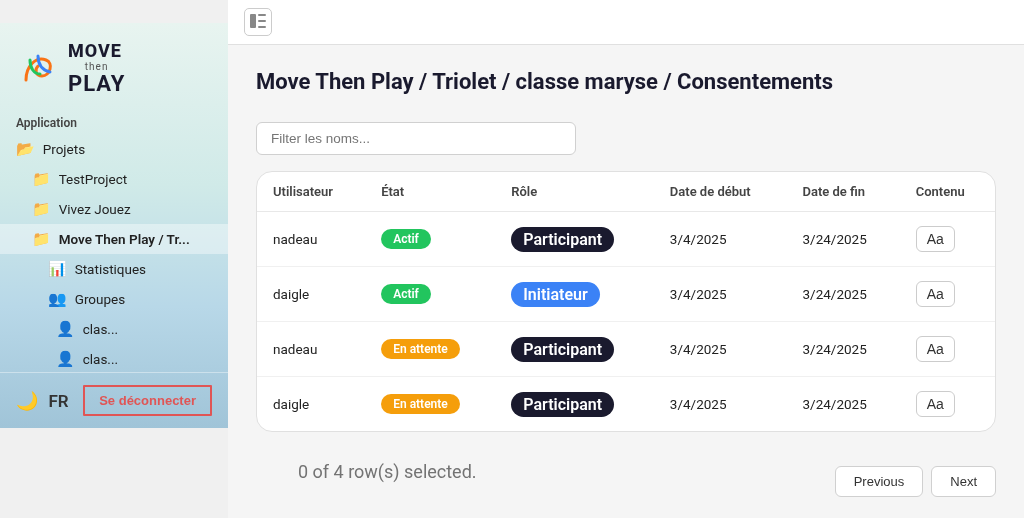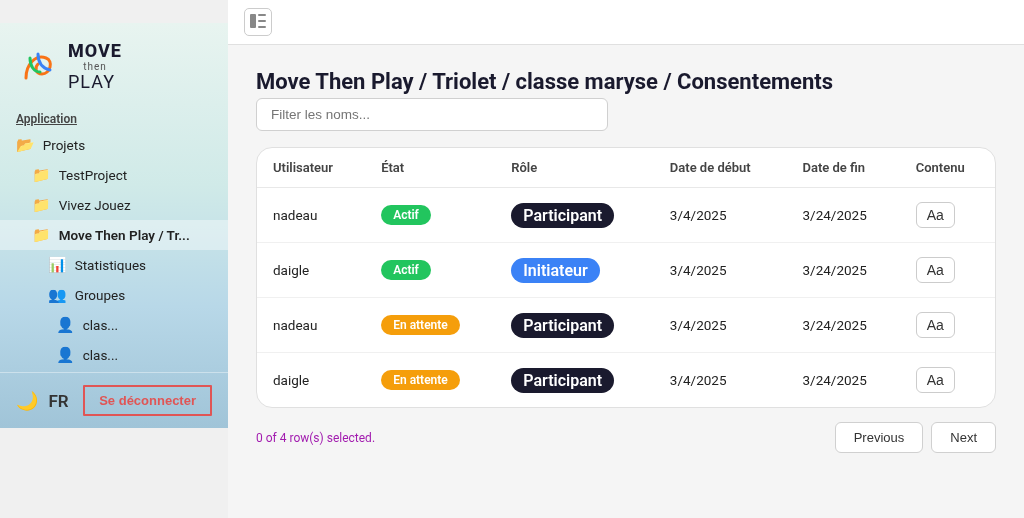--- a/index.html
+++ b/index.html
@@ -46,33 +46,32 @@
       letter-spacing: 1px;
     }
     .logo-text .then {
       font-weight: 400;
       font-size: 10px;
       color: #555;
       letter-spacing: 1px;
       text-align: center;
     }
     .logo-text .play {
-      font-weight: 400;
-      font-size: 18px;
+      font-weight: 700;
+      font-size: 22px;
       color: #1a1a2e;
       letter-spacing: 1px;
     }
 
     .sidebar-section-label {
       font-size: 12px;
       font-weight: 600;
       color: #444;
       padding: 8px 16px 4px 16px;
       text-transform: none;
-      text-decoration: underline;
     }
 
     .sidebar-scroll {
       flex: 1;
       overflow-y: auto;
       overflow-x: hidden;
     }
     .sidebar-scroll::-webkit-scrollbar { width: 6px; }
     .sidebar-scroll::-webkit-scrollbar-thumb { background: rgba(0,0,0,0.2); border-radius: 3px; }
 
@@ -154,25 +153,25 @@
     .content-area {
       flex: 1;
       overflow: auto;
       padding: 24px 28px 16px 28px;
     }
 
     .page-title {
       font-size: 22px;
       font-weight: 700;
       color: #1a1a2e;
-      margin-bottom: 4px;
+      margin-bottom: 28px;
     }
 
     .filter-input {
-      width: 352px;
+      width: 320px;
       padding: 8px 14px;
       border: 1px solid #d0d0d0;
       border-radius: 6px;
       font-size: 13.5px;
       color: #888;
       background: #fff;
       margin-bottom: 16px;
       outline: none;
     }
 
@@ -241,26 +240,28 @@
     }
 
     
     .table-footer {
       padding: 14px 0 4px 0;
       display: flex;
       align-items: center;
       justify-content: space-between;
     }
     .row-count {
-      font-size: 12px;
-      color: #a21caf;
+      font-size: 18px;
+      color: #737373;
+      margin-left: 42px;
     }
     .pagination {
       display: flex;
       gap: 8px;
+      margin-top: 20px;
     }
     .page-btn {
       border: 1px solid #d0d0d0;
       background: #fff;
       border-radius: 6px;
       padding: 7px 18px;
       font-size: 13px;
       font-weight: 500;
       cursor: pointer;
       color: #333;

